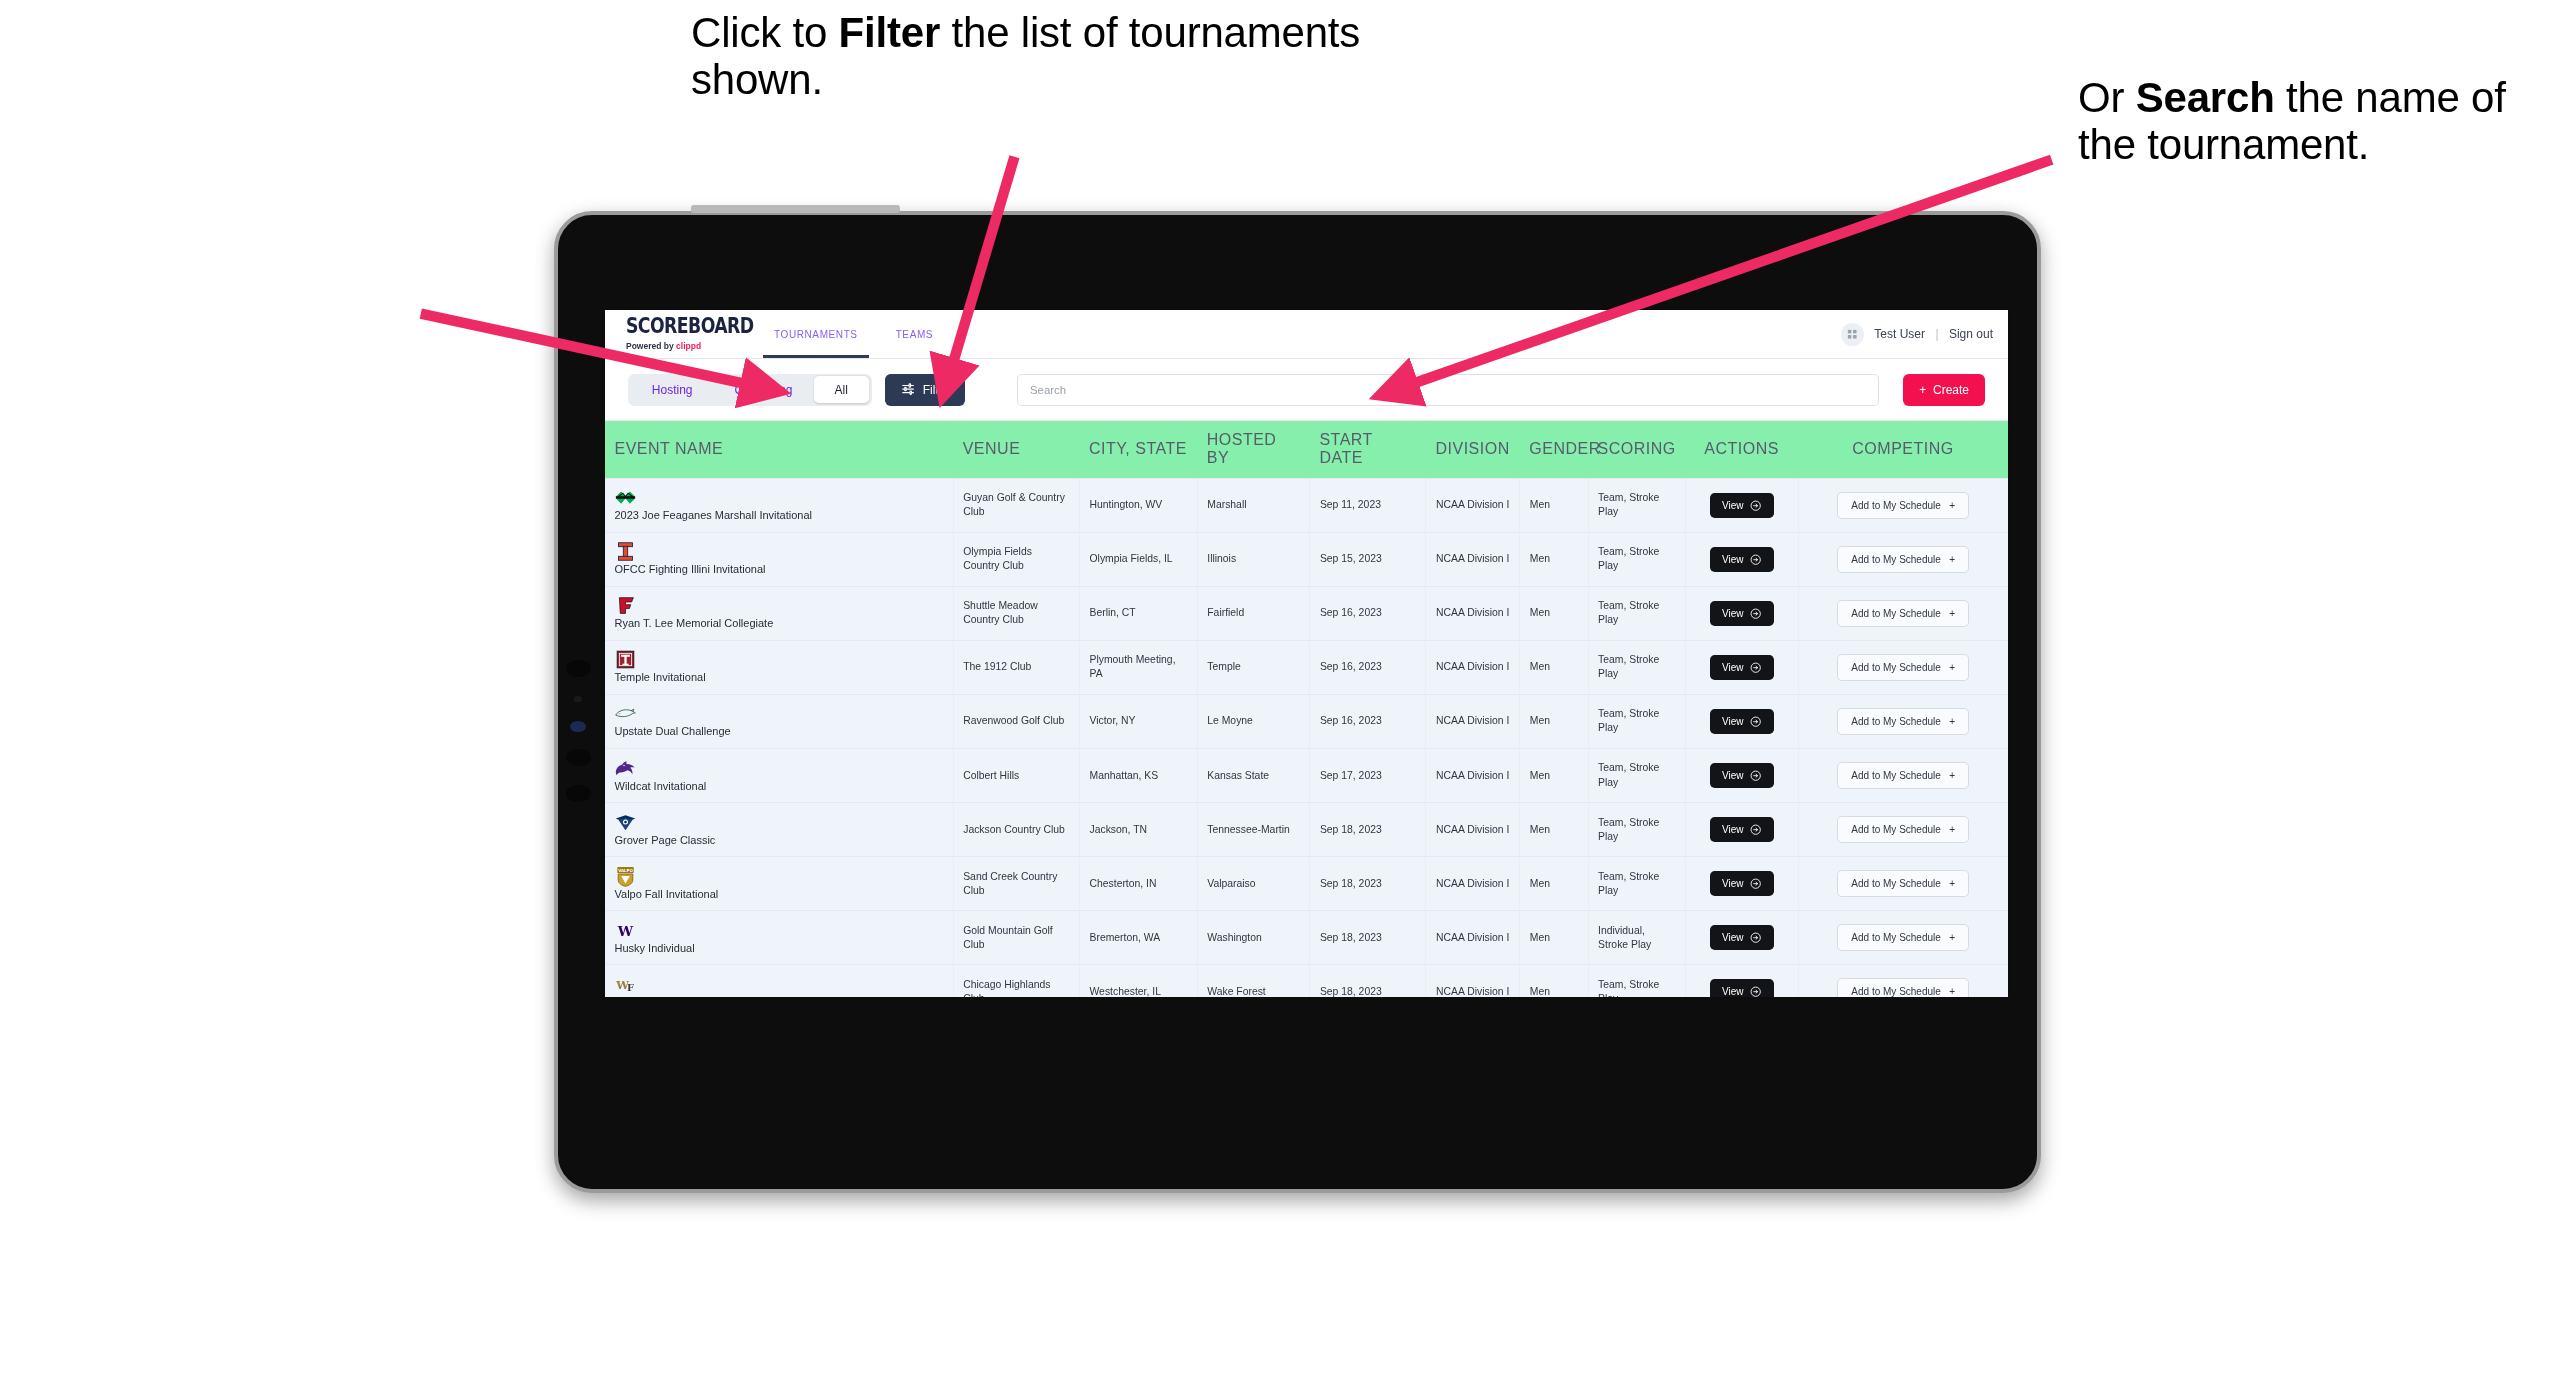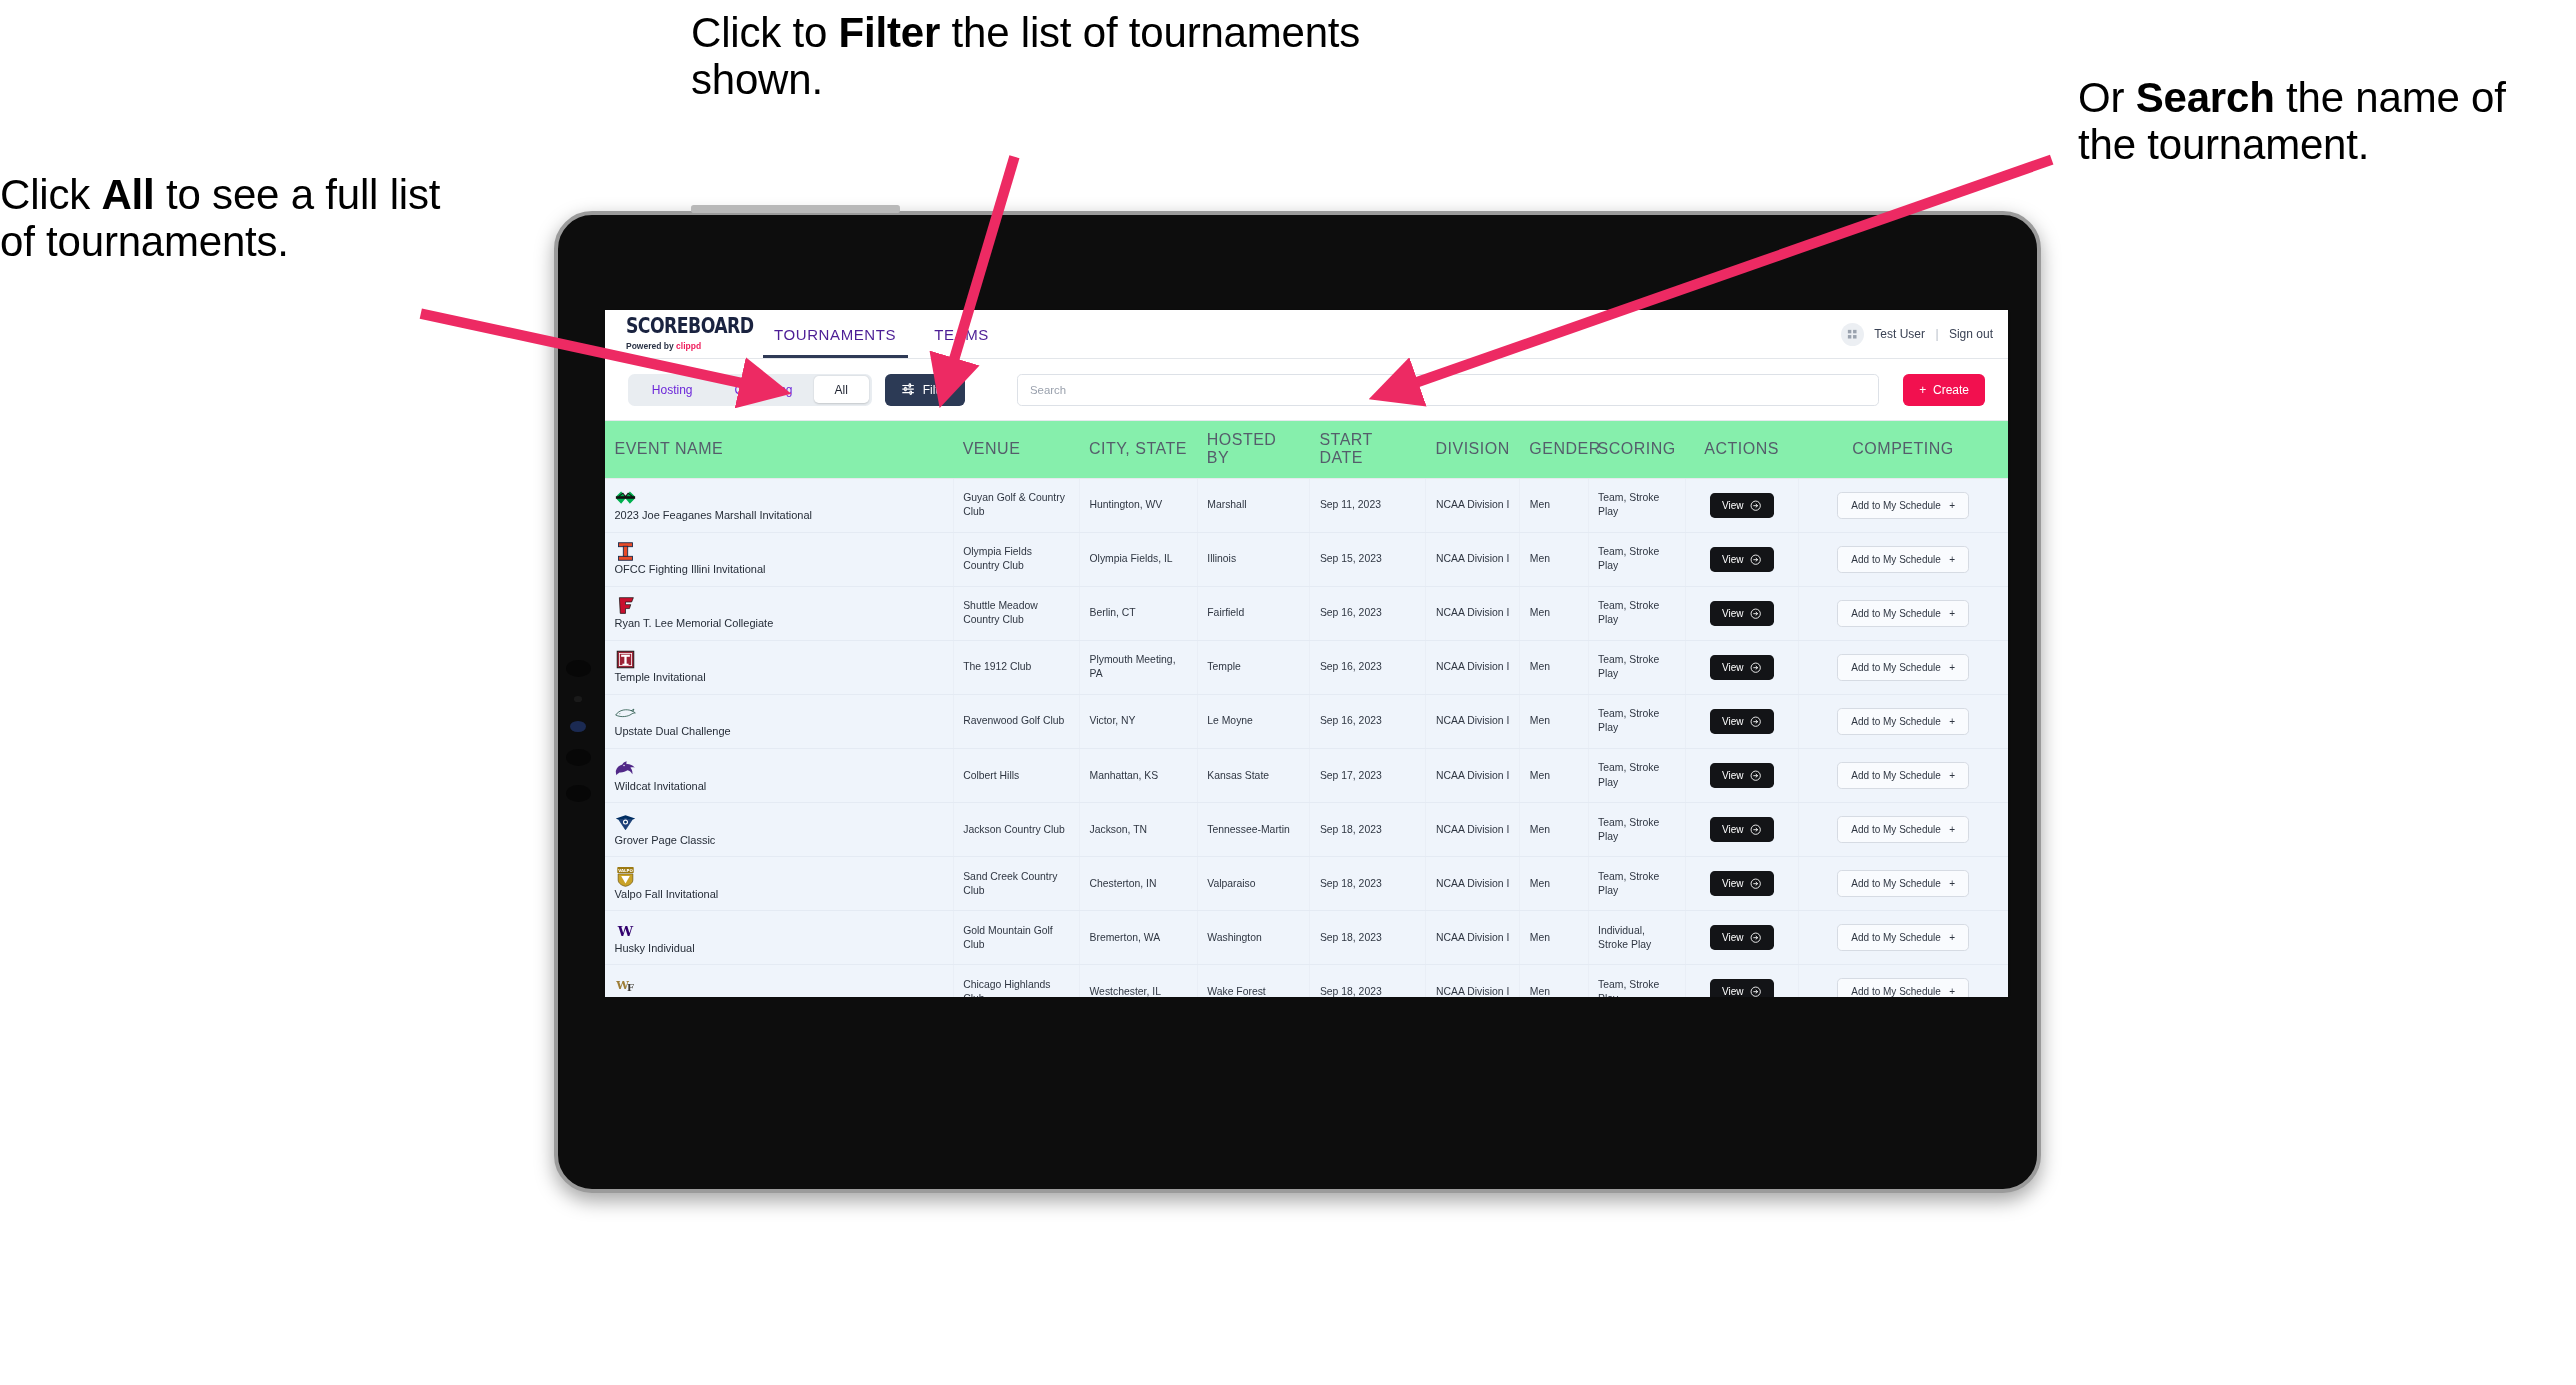--- a/index.html
+++ b/index.html
@@ -72,21 +72,21 @@
   .brand-title {
     font-family: "DejaVu Sans", sans-serif;
     font-weight: 700; font-size: 18px; letter-spacing: -0.6px;
     color: #1a2340; line-height: 1;
     transform: scaleY(1.18) scaleX(0.96); transform-origin: left center;
   }
   .brand-sub { font-size: 8.5px; color:#2a3245; margin-top: 6.6px; font-weight:600; }
   .brand-sub .clippd { color:#ef1b5b; font-weight:800; }
   .navtabs { display:flex; align-items:center; height:100%; }
   .navtab {
-    font-size: 15px; letter-spacing: 0.6px; color:#4c1d95;
+    font-size: 10px; letter-spacing: 0.6px; color:#8b5cf6;
     padding: 0 19px; display:flex; align-items:center; height:100%;
     position:relative; font-weight:400;
   }
   .navtab.active::after {
     content:""; position:absolute; left:7.6px; right:7.6px; bottom:0; height:2.8px; background:#2f3a56;
   }
   .usercluster {
     margin-left:auto; display:flex; align-items:center; gap:10.4px; padding-right:15px;
     font-size: 12px; color:#3a4254;
   }
@@ -155,23 +155,20 @@
     padding: 5.7px 13.3px; font-size:10px; color:#2f3642; white-space:nowrap;
   }
 </style>
 </head>
 <body>
 
 <div id="stage">
 
   <div class="annot" id="annot-filter">
     <span>Click to </span><b>Filter</b><span> the list of tournaments shown.</span>
-  </div>
-  <div class="annot" id="annot-all">
-    <span>Click </span><b>All</b><span> to see a full list of tournaments.</span>
   </div>
   <div class="annot" id="annot-search">
     <span>Or </span><b>Search</b><span> the name of the tournament.</span>
   </div>
 
   <div id="tablet">
     <div class="side-dot" id="sd1"></div>
     <div class="side-dot" id="sd2"></div>
     <div class="side-dot" id="sd3"></div>
     <div class="side-dot" id="sd4"></div>

